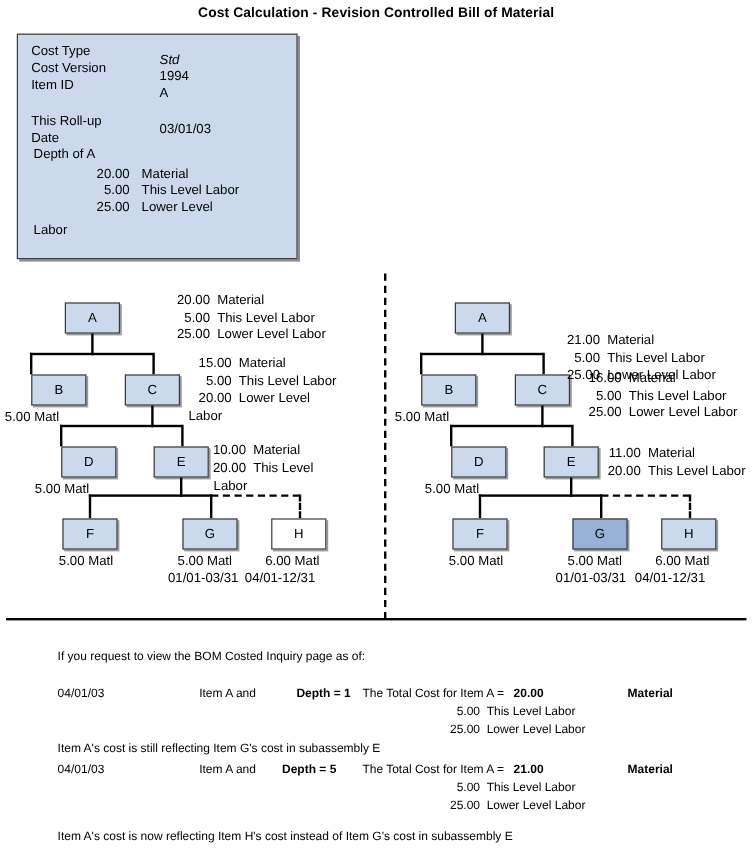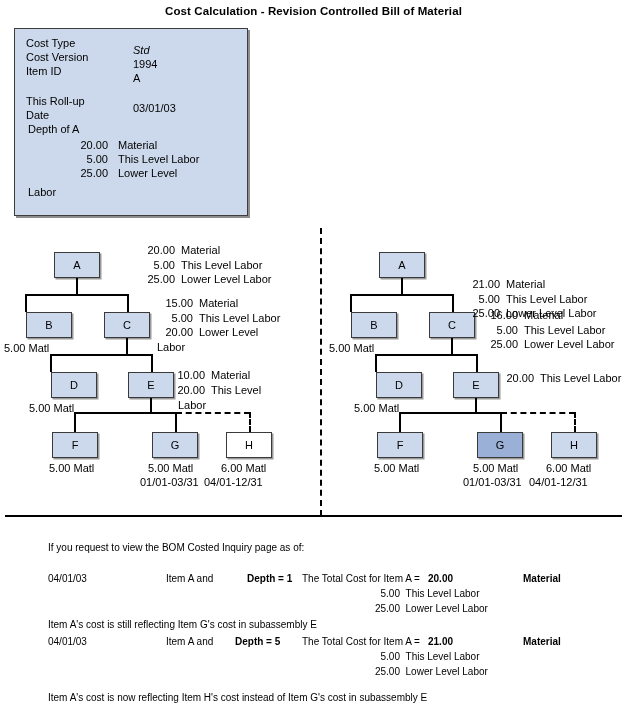--- a/index.html
+++ b/index.html
@@ -222,20 +222,21 @@
   <span class="ann-row"><span class="ann-amt">25.00</span><span class="ann-txt">Lower Level Labor</span></span>
 </div>
 
 <div class="abs ann" style="left:480px; top:308px;">
   <span class="ann-row"><span class="ann-amt">16.00</span><span class="ann-txt">Material</span></span>
   <span class="ann-row"><span class="ann-amt">5.00</span><span class="ann-txt">This Level Labor</span></span>
   <span class="ann-row"><span class="ann-amt">25.00</span><span class="ann-txt">Lower Level Labor</span></span>
 </div>
 
 <div class="abs ann" style="left:496px; top:371px;">
+  <span class="ann-row"><span class="ann-amt">11.00</span><span class="ann-txt">Material</span></span>
   <span class="ann-row"><span class="ann-amt">20.00</span><span class="ann-txt">This Level Labor</span></span>
 </div>
 
 <div class="abs" id="hrule"></div>
 
 <div class="abs body-txt" style="left:48px; top:540px;">If you request to view the BOM Costed Inquiry page as of:</div>
 
 <div class="abs body-txt" style="left:48px; top:571px;">04/01/03</div>
 <div class="abs body-txt" style="left:166px; top:571px;">Item A and</div>
 <div class="abs body-txt bold" style="left:247px; top:571px;">Depth = 1</div>

